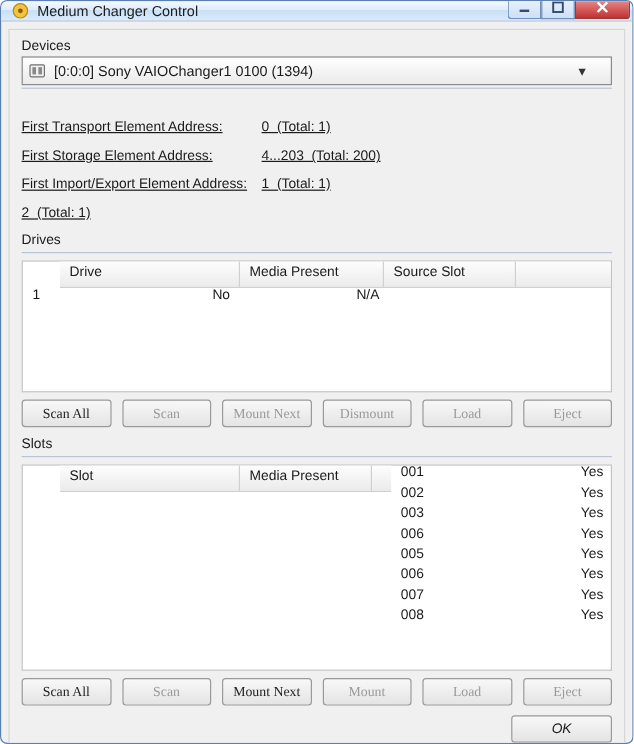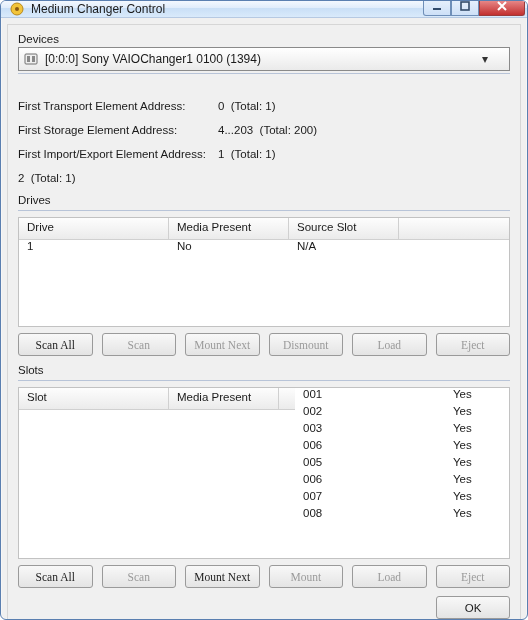--- a/index.html
+++ b/index.html
@@ -93,35 +93,36 @@
     background:linear-gradient(to bottom, #fff, #eaeaea);
     display:flex; align-items:center;
     padding:0 16px 0 4px;
     gap:6px;
     font-size:12px;
   }
   .combo .device-icon { width:16px; height:16px; display:flex; align-items:center; justify-content:center; }
   .combo .device-text { flex:1; white-space:nowrap; overflow:hidden; }
   .combo .chev { width:16px; text-align:center; color:#333; }
 
-  .addr-table { margin-top:20px; display:grid; grid-template-columns: 200px auto; row-gap:12px; font-size:11.5px; }
+  .addr-table { margin-top:20px; display:grid; grid-template-columns: 200px auto; row-gap:12px; font-size:11.5px;text-decoration:underline; }
   .addr-table div { white-space:pre; }
 
   .grid-box {
     border:1px solid #c2c2c2;
     background:#fff;
     position:relative;
   }
   .drives-box { height:110px; margin-bottom:6px; }
   .slots-box  { height:172px; margin-bottom:6px; display:flex; }
   .grid-head {
     display:flex; height:22px;
     background:linear-gradient(to bottom, var(--thead-bg1), var(--thead-bg2));
     border-bottom:1px solid var(--thead-border);
     font-size:11.5px;
+    margin-left:31px;
   }
   .grid-head .col, .grid-row .col {
     padding:3px 8px;
     border-right:1px solid var(--thead-border);
     white-space:nowrap;
   }
   .grid-head .col:last-child, .grid-row .col:last-child { border-right:none; }
   .grid-body { font-size:11.5px; }
   .grid-body .grid-row { display:flex; height:17px; }
   .grid-body .grid-row .col { border-right:none; padding:0 8px; }
@@ -163,26 +164,26 @@
     background:linear-gradient(to bottom, var(--btn-face1), var(--btn-face2));
     font-size:11.5px;
     display:flex; align-items:center; justify-content:center;
     color:var(--btn-enabled-text);
     font-family:Liberation Serif, serif;
   }
   .btn.dis { color:var(--btn-disabled-text); }
 
   .bottom-row { display:flex; justify-content:flex-end; margin-top:auto; }
   .ok-btn {
-    width:74px; height:23px;
+    width:84px; height:23px;
     border:1px solid var(--btn-border);
     border-radius:3px;
     background:linear-gradient(to bottom, var(--btn-face1), var(--btn-face2));
     font-size:11.5px;
-    display:flex; align-items:center; justify-content:center;
+    display:flex; align-items:center; justify-content:center;font-style:italic;
   }
 </style>
 </head>
 <body>
 
 <div class="window">
 
   <div class="titlebar">
     <span class="title-icon">
       <svg width="14" height="14" viewBox="0 0 14 14">

